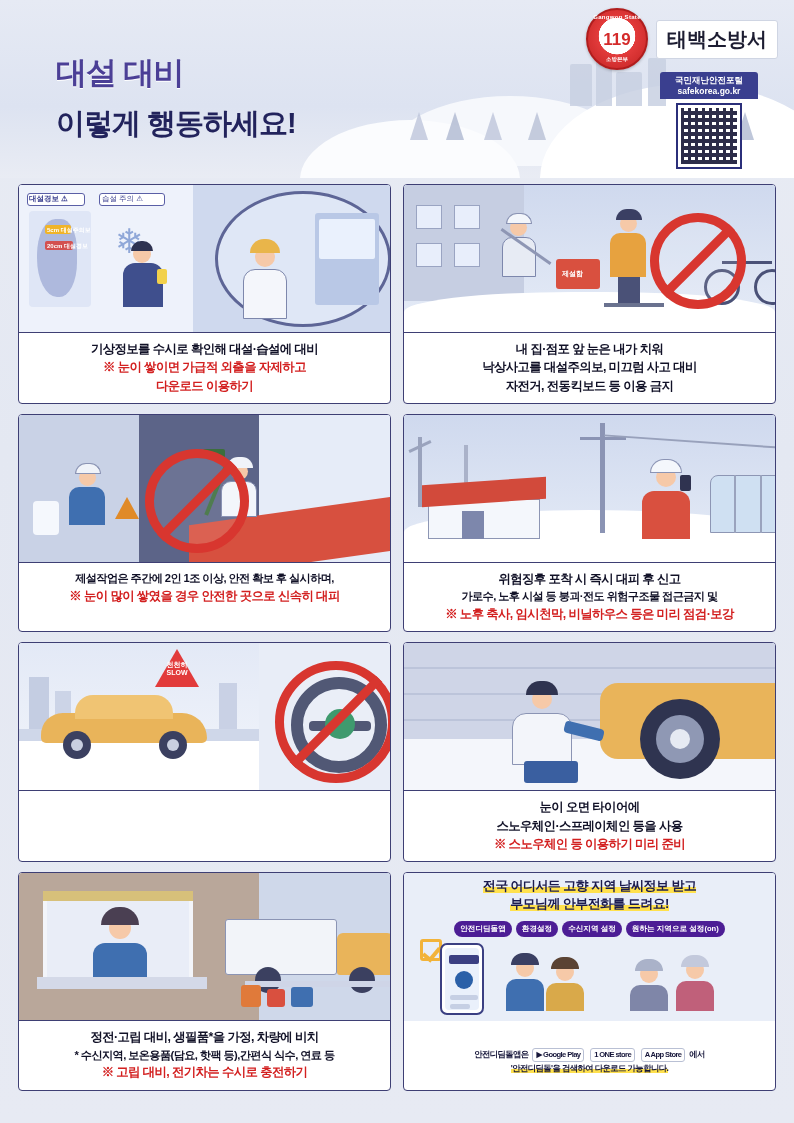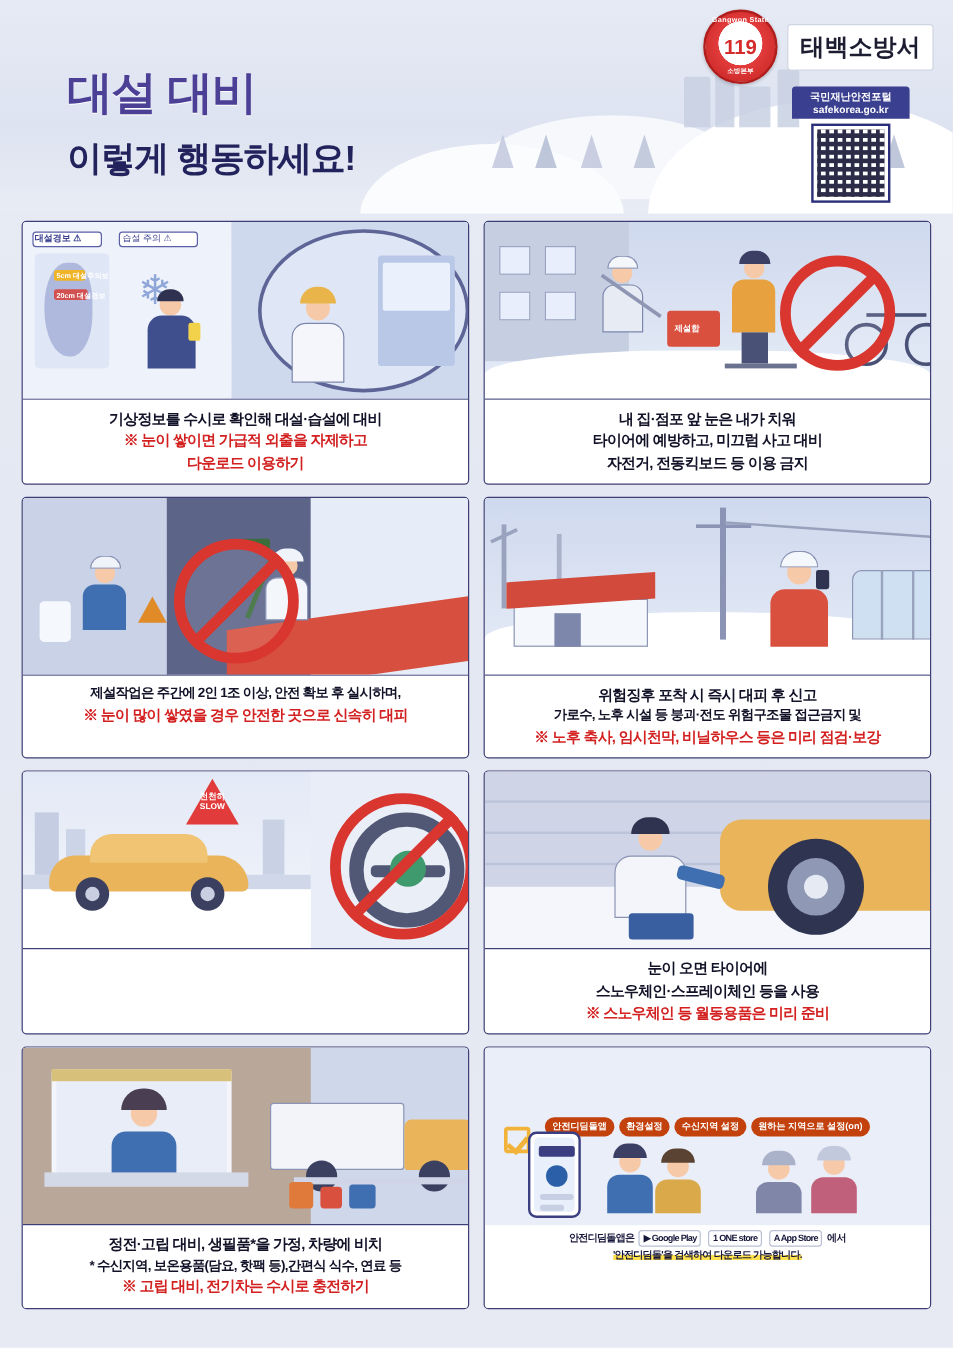--- a/index.html
+++ b/index.html
@@ -40,21 +40,21 @@
     border-left:9px solid transparent; border-right:9px solid transparent;
     border-bottom:28px solid #b9c2d8; opacity:.75;
   }
   .bldg {
     position:absolute; bottom:34px; background:#c8d0e2; opacity:.85; border-radius:2px 2px 0 0;
   }
   .title-wrap {
     position:absolute; left:56px; top:52px; z-index:5;
   }
   .title-main {
-    font-size:38px; font-weight:bold; color:#4b3f96; letter-spacing:-1px;
+    font-size:31px; font-weight:bold; color:#4b3f96; letter-spacing:-1px;
     text-shadow: 0 1px 0 #fff;
   }
   .title-sub {
     margin-top:10px;
     font-size:29px; font-weight:bold; color:#22235c; letter-spacing:-1px;
   }
   .brand {
     position:absolute; right:16px; top:8px; z-index:6;
     display:flex; align-items:center; gap:8px;
   }
@@ -157,22 +157,22 @@
   }
   
   .promo { position:relative; height:148px; background:#e9eef8; overflow:hidden; }
   .promo-title {
     position:absolute; top:4px; left:0; right:0; text-align:center;
     font-size:13px; font-weight:bold; color:#1b1b4e; line-height:1.35; letter-spacing:-.6px;
   }
   .promo-title .hl { background:linear-gradient(transparent 60%, #ffe14d 60%); }
   .chips { position:absolute; top:48px; left:8px; right:8px; display:flex; gap:4px; justify-content:center; }
   .chip {
-    background:#c2410c; color:#fff; font-size:7.6px; font-weight:bold;
-    padding:3px 6px; border-radius:9px; white-space:nowrap;margin-top:10px;
+    background:#4c1d95; color:#fff; font-size:7.6px; font-weight:bold;
+    padding:3px 6px; border-radius:9px; white-space:nowrap;
   }
   .phone {
     position:absolute; left:36px; top:70px; width:44px; height:72px;
     background:#fff; border:2px solid #3b3f82; border-radius:7px;
   }
   .phone .scr { position:absolute; inset:3px; background:#eaf0fb; border-radius:4px; }
   .check {
     position:absolute; left:16px; top:66px; width:22px; height:22px;
     border:3px solid #f2b33a; border-radius:3px;
   }
@@ -306,21 +306,21 @@
         <div class="rect" style="left:200px;top:118px;width:60px;height:4px;background:#5b6punto;background:#6a728f;"></div>
 
         <div class="circle" style="left:300px;top:84px;width:36px;height:36px;border:3px solid #4a5177;"></div>
         <div class="circle" style="left:350px;top:84px;width:36px;height:36px;border:3px solid #4a5177;"></div>
         <div class="rect" style="left:318px;top:76px;width:50px;height:3px;background:#4a5177;"></div>
 
         <div class="ban" style="left:246px;top:28px;width:96px;height:96px;"></div>
       </div>
       <div class="cap">
         <span class="line">내 집·점포 앞 눈은 내가 치워</span>
-        <span class="line">타이어에 예방하고, 미끄럼 사고 대비</span>
+        <span class="line">낙상사고를 대설주의보, 미끄럼 사고 대비</span>
         <span class="line">자전거, 전동킥보드 등 이용 금지</span>
       </div>
     </div>
 
     <div class="card">
       <div class="illus">
         <div class="sky"></div>
         <div class="rect" style="left:0;top:0;width:120px;height:148px;background:#c9d2e6;"></div>
         <div class="rect" style="left:120px;top:0;width:120px;height:148px;background:#5c6488;"></div>
         <div class="rect" style="left:240px;top:0;width:160px;height:148px;background:#e6ecf8;"></div>
@@ -429,21 +429,21 @@
 
         <div class="person-head" style="left:128px;top:46px;width:20px;height:20px;"></div>
         <div class="rect" style="left:122px;top:38px;width:32px;height:14px;background:#2f3350;border-radius:14px 14px 0 0;"></div>
         <div class="rect" style="left:108px;top:70px;width:60px;height:52px;background:#f3f5fa;border:1.5px solid #8b94b4;border-radius:14px 14px 0 0;"></div>
         <div class="rect" style="left:160px;top:82px;width:40px;height:12px;background:#3f6fb0;border-radius:4px;transform:rotate(14deg);"></div>
         <div class="rect" style="left:120px;top:118px;width:54px;height:22px;background:#3a5fa0;border-radius:3px;"></div>
       </div>
       <div class="cap">
         <span class="line">눈이 오면 타이어에</span>
         <span class="line">스노우체인·스프레이체인 등을 사용</span>
-        <span class="red">※ 스노우체인 등 월동용품은 미리 준비</span>
+        <span class="red">※ 스노우체인 등 이용하기 미리 준비</span>
       </div>
     </div>
 
     <div class="card">
       <div class="illus">
         <div class="rect" style="left:0;top:0;width:394px;height:148px;background:#cfd8ea;"></div>
 
         <div class="rect" style="left:0;top:0;width:240px;height:148px;background:#b9a79a;"></div>
         <div class="rect" style="left:24px;top:18px;width:150px;height:94px;background:#e9edf7;border:4px solid #f3f5fa;border-radius:3px;"></div>
         <div class="rect" style="left:24px;top:18px;width:150px;height:10px;background:#d7c07a;"></div>
@@ -465,20 +465,24 @@
       </div>
       <div class="cap">
         <span class="line">정전·고립 대비, 생필품*을 가정, 차량에 비치</span>
         <span class="line small">* 수신지역, 보온용품(담요, 핫팩 등),간편식 식수, 연료 등</span>
         <span class="red">※ 고립 대비, 전기차는 수시로 충전하기</span>
       </div>
     </div>
 
     <div class="card">
       <div class="promo">
+        <div class="promo-title">
+          <div><span class="hl">전국 어디서든 고향 지역 날씨정보 받고</span></div>
+          <div><span class="hl">부모님께 안부전화를 드려요!</span></div>
+        </div>
         <div class="chips">
           <span class="chip">안전디딤돌앱</span>
           <span class="chip">환경설정</span>
           <span class="chip">수신지역 설정</span>
           <span class="chip">원하는 지역으로 설정(on)</span>
         </div>
         <div class="check"></div>
         <div class="phone">
           <div class="scr"></div>
           <div class="rect" style="left:7px;top:10px;width:30px;height:9px;background:#3b3f82;border-radius:2px;"></div>
@@ -493,21 +497,21 @@
         <div class="person-head" style="left:152px;top:90px;width:18px;height:18px;"></div>
         <div class="rect" style="left:147px;top:84px;width:28px;height:12px;background:#5b4334;border-radius:12px 12px 0 0;"></div>
         <div class="rect" style="left:142px;top:110px;width:38px;height:28px;background:#d9a94a;border-radius:10px 10px 0 0;"></div>
         <div class="person-head" style="left:236px;top:92px;width:18px;height:18px;"></div>
         <div class="rect" style="left:231px;top:86px;width:28px;height:12px;background:#aab2c9;border-radius:12px 12px 0 0;"></div>
         <div class="rect" style="left:226px;top:112px;width:38px;height:26px;background:#7f86a8;border-radius:10px 10px 0 0;"></div>
         <div class="person-head" style="left:282px;top:88px;width:18px;height:18px;"></div>
         <div class="rect" style="left:277px;top:82px;width:28px;height:12px;background:#c3c9dc;border-radius:12px 12px 0 0;"></div>
         <div class="rect" style="left:272px;top:108px;width:38px;height:30px;background:#c0607a;border-radius:10px 10px 0 0;"></div>
       </div>
-      <div class="cap" style="padding-top:4px;">
+      <div class="cap" style="padding-top:4px;margin-top:23px;">
         <div class="store-line" style="position:static;">
           <span>안전디딤돌앱은</span>
           <span class="store-badge">▶ Google Play</span>
           <span class="store-badge">1 ONE store</span>
           <span class="store-badge">A App Store</span>
           <span>에서</span>
           <div><span class="hl">'안전디딤돌'을 검색하여 다운로드 가능합니다.</span></div>
         </div>
       </div>
     </div>

